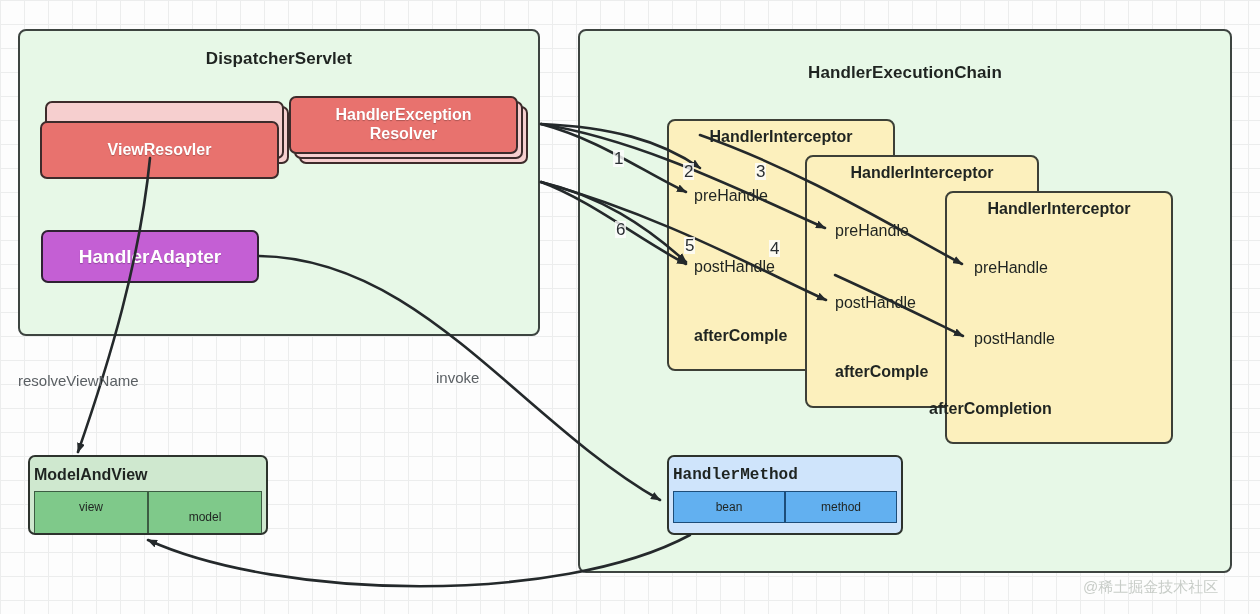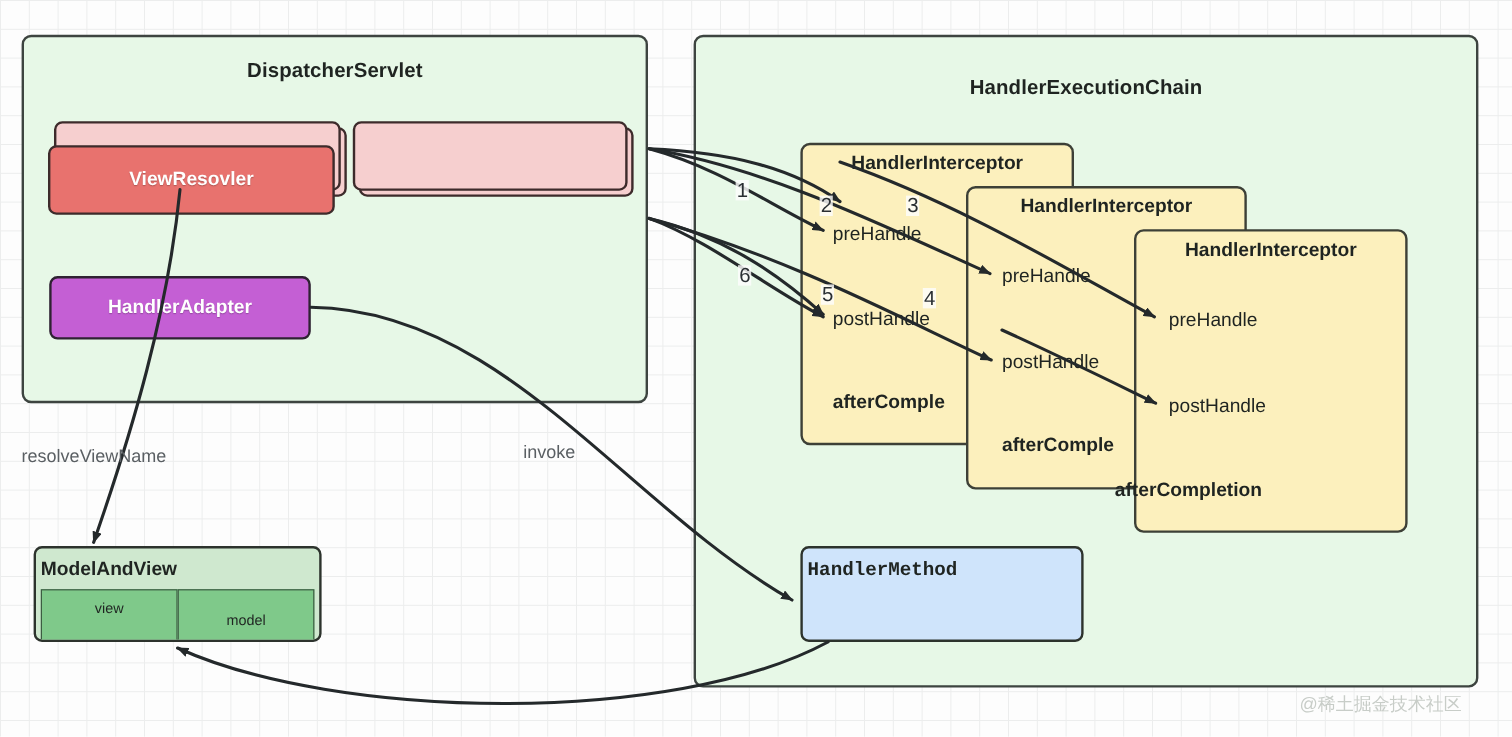--- a/index.html
+++ b/index.html
@@ -68,21 +68,21 @@
   
   .card-purple {
     background: #c45fd4;
     border: 2.5px solid #2f2233;
     border-radius: 7px;
     display: flex;
     align-items: center;
     justify-content: center;
     color: #ffffff;
     font-weight: bold;
-    font-size: 16px;
+    font-size: 19px;
     text-shadow: 0 1px 1px rgba(0,0,0,.25);
   }
 
   
   .interceptor {
     background: #fcf0bd;
     border: 2.5px solid #3d4037;
     border-radius: 8px;
   }
   .interceptor .ititle {
@@ -167,20 +167,24 @@
 
   <div class="stack" style="left:40px; top:96px; width:245px; height:64px;">
     <div class="sheet s2" style="width:235px; height:54px;"></div>
     <div class="sheet s1" style="width:235px; height:54px;"></div>
     <div class="front" style="width:235px; height:54px;margin-top:25px;">ViewResovler</div>
   </div>
 
   <div class="stack" style="left:289px; top:96px; width:235px; height:64px;">
     <div class="sheet s2" style="width:225px; height:54px;"></div>
     <div class="sheet s1" style="width:225px; height:54px;"></div>
+    <div class="front" style="width:225px; height:54px; flex-direction:column;">
+      <span>HandlerException</span>
+      <span>Resolver</span>
+    </div>
   </div>
 
   <div class="abs card-purple" style="left:41px; top:230px; width:218px; height:53px;">HandlerAdapter</div>
 
   <div class="abs panel" style="left:578px; top:29px; width:654px; height:544px;">
     <div class="panel-title" style="top:32px;">HandlerExecutionChain</div>
   </div>
 
   <div class="abs interceptor" style="left:667px; top:119px; width:228px; height:252px;">
     <div class="ititle" style="top:7px;">HandlerInterceptor</div>
@@ -206,20 +210,24 @@
   <div class="abs classbox mav" style="left:28px; top:455px; width:240px; height:80px; padding:4px;">
     <div class="hdr" style="padding:6px 0 8px;">ModelAndView</div>
     <div class="cells">
       <div class="cell" style="padding:9px 0;">view</div>
       <div class="cell" style="padding:19px 0;">model</div>
     </div>
   </div>
 
   <div class="abs classbox hm" style="left:667px; top:455px; width:236px; height:80px; padding:4px;">
     <div class="hdr" style="padding:6px 0 8px;font-family:Liberation Mono, monospace;">HandlerMethod</div>
+    <div class="cells">
+      <div class="cell" style="padding:9px 0;">bean</div>
+      <div class="cell" style="padding:9px 0;">method</div>
+    </div>
   </div>
 
   <svg class="overlay" viewBox="0 0 1260 614">
     <defs>
       <marker id="ah" markerWidth="10" markerHeight="8" refX="9" refY="4" orient="auto" markerUnits="userSpaceOnUse">
         <path d="M0,0 L10,4 L0,8 Z" fill="#24292b"></path>
       </marker>
     </defs>
     <g fill="none" stroke="#24292b" stroke-width="2.6" stroke-linecap="round">
 

